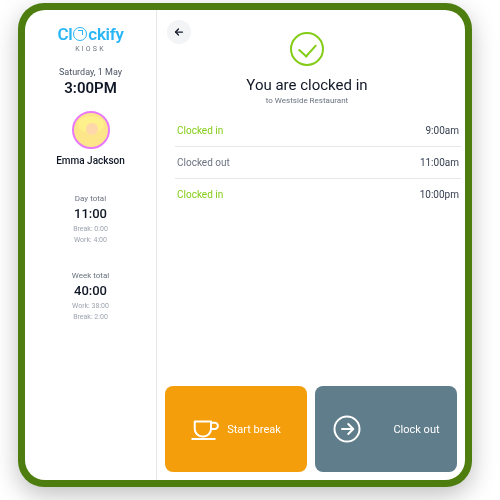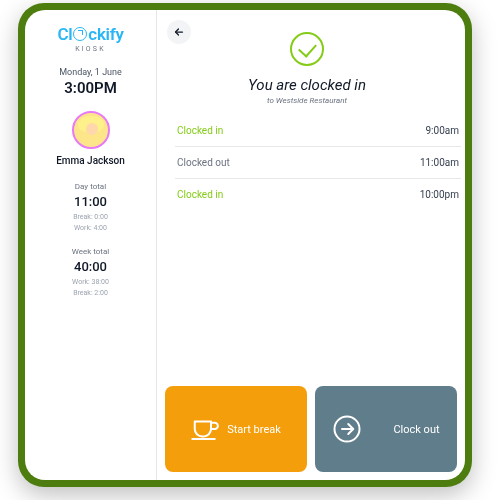--- a/index.html
+++ b/index.html
@@ -79,21 +79,21 @@
   }
   .avatar::after {
     content: ""; position: absolute;
     top: 10px; left: 12px;
     width: 12px; height: 12px;
     background: #fed7aa;
     border-radius: 50%;
   }
   .username { font-size: 10px; font-weight: 500; color: #111827; margin-top: 6px; margin-bottom: 16px; }
   .stat-block { text-align: center; margin-bottom: 14px; }
-  .stat-label { font-size: 8px; color: #6b7280; margin-bottom: 3px; }
+  .stat-label { font-size: 8px; color: #6b7280; margin-bottom: 3px; margin-top: 12px; }
   .stat-value { font-size: 13px; font-weight: 500; color: #111827; margin-bottom: 3px; }
   .stat-sub { font-size: 7px; color: #9ca3af; line-height: 1.5; }
   
   .main {
     flex: 1;
     display: flex;
     flex-direction: column;
     position: relative;
   }
   .back-btn {
@@ -101,21 +101,20 @@
     top: 10px; left: 10px;
     width: 24px; height: 24px;
     border-radius: 50%;
     background: #f3f4f6;
     display: flex; align-items: center; justify-content: center;
     cursor: pointer;
   }
   .status-area {
     padding: 18px 24px 10px 16px;
     text-align: center;
-    font-style: italic;
   }
   .check-circle {
     width: 34px; height: 34px;
     border: 2px solid #84cc16;
     border-radius: 50%;
     margin: 4px auto 10px auto;
     position: relative;
   }
   .check-circle::after {
     content: "";
@@ -170,21 +169,21 @@
 <body>
 
 <div class="device">
   <div class="screen">
 
     <aside class="sidebar">
       <div class="logo">
         <div class="logo-main">Cl<span class="clock"></span>ckify</div>
         <div class="logo-sub">KIOSK</div>
       </div>
-      <div class="date">Monday, 1 June</div>
+      <div class="date">Saturday, 1 May</div>
       <div class="time">3:00PM</div>
       <div class="avatar"></div>
       <div class="username">Emma Jackson</div>
 
       <div class="stat-block">
         <div class="stat-label">Day total</div>
         <div class="stat-value">11:00</div>
         <div class="stat-sub">Break: 0:00</div>
         <div class="stat-sub">Work: 4:00</div>
       </div>

